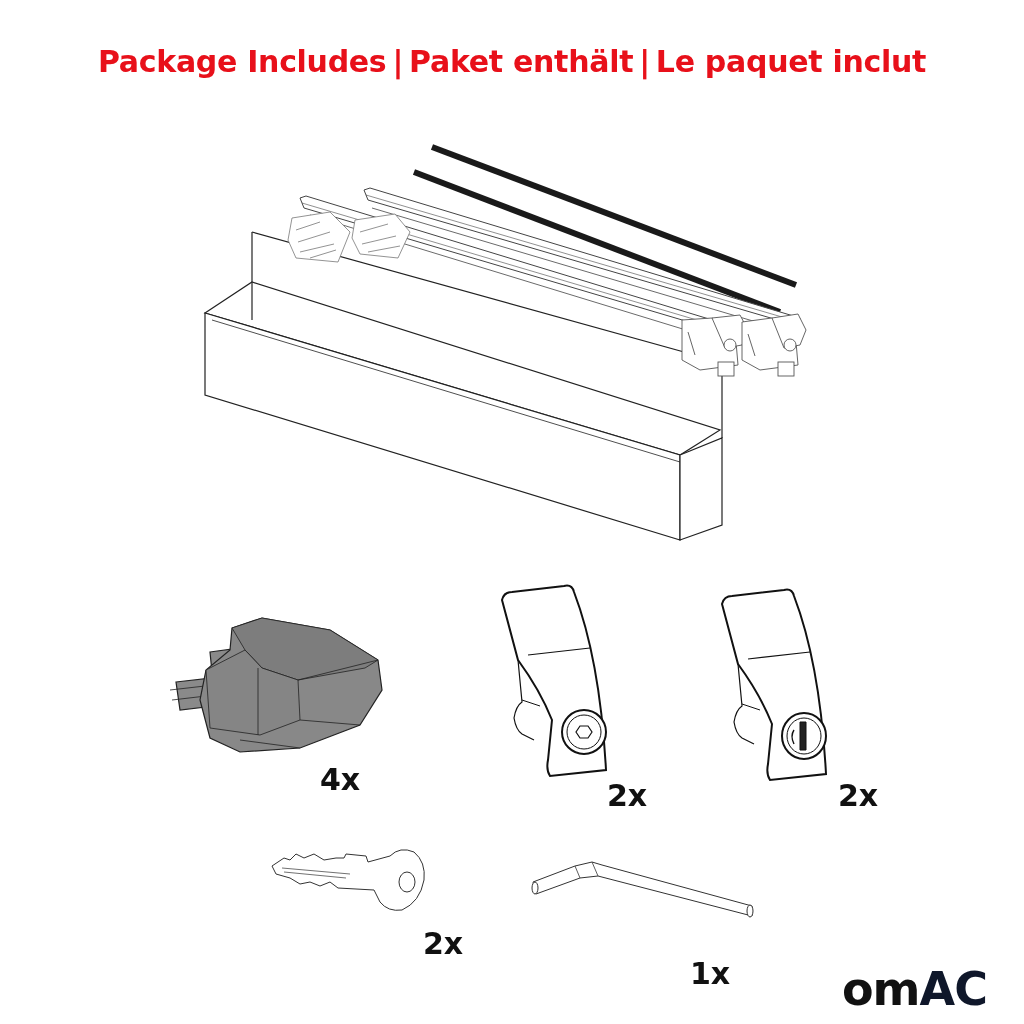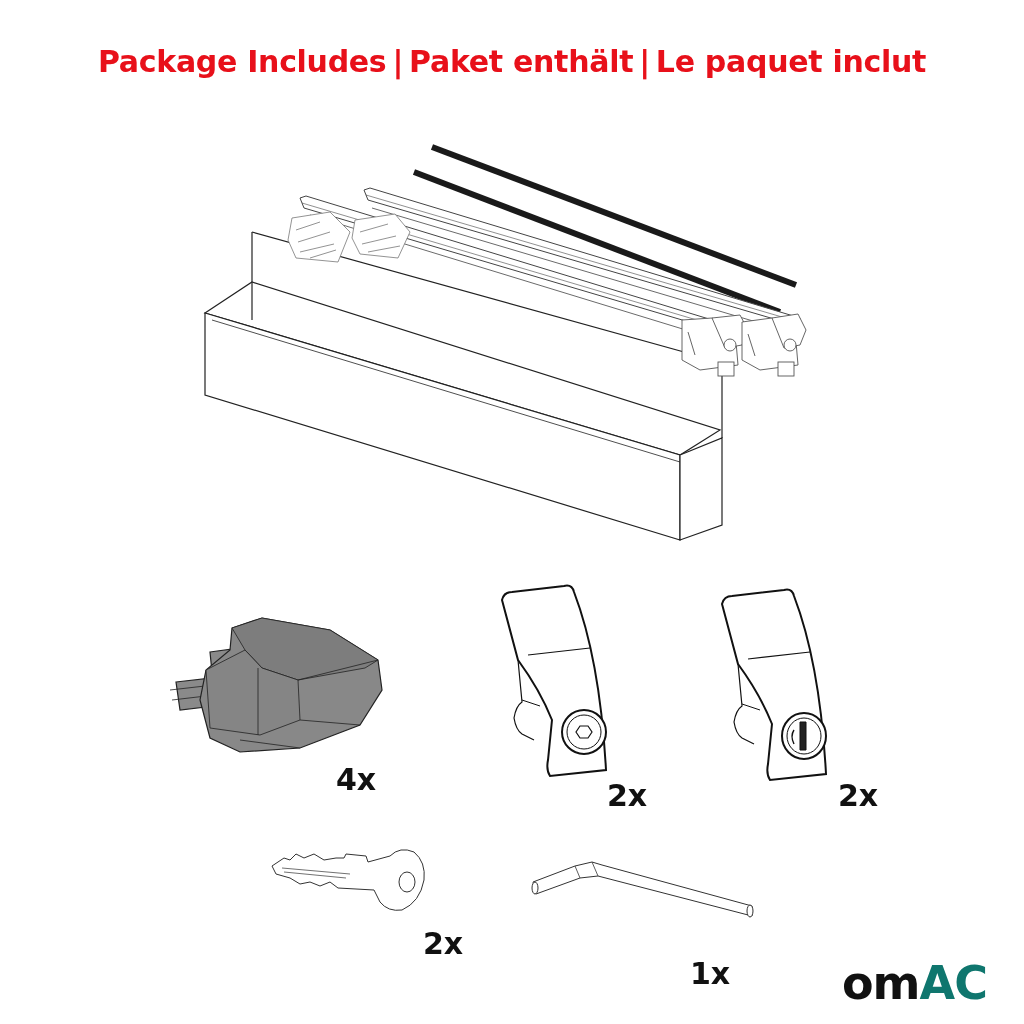--- a/index.html
+++ b/index.html
@@ -40,28 +40,28 @@
       font-size: 30px;
       color: #111111;
       font-family: "DejaVu Sans", sans-serif;
     }
     .logo {
       position: absolute;
       left: 842px;
       top: 962px;
       height: 48px;
       display: flex;
-      align-items: flex-end;
+      align-items: flex-start;
       font-family: "DejaVu Sans", sans-serif;
       font-weight: bold;
       font-size: 46px;
       letter-spacing: -1px;
     }
     .logo .black { color: #111111; }
-    .logo .red { color: #0f766e; }
+    .logo .red { color: #0f172a; }
   </style>
 </head>
 <body>
 
 <div class="title">
   <span>Package Includes</span><span class="sep">|</span><span>Paket enthält</span><span class="sep">|</span><span>Le paquet inclut</span>
 </div>
 
 <svg class="illus" viewBox="0 0 1024 1024" xmlns="http://www.w3.org/2000/svg">
 
@@ -163,21 +163,21 @@
   </g>
 
   <g fill="#fff" stroke="#333" stroke-width="1">
     <path d="M533,882 L575,866 L592,862 L602,865 L752,906 L752,916 L598,876 L580,878 L536,894 Z"></path>
     <path d="M575,866 L580,878 M592,862 L598,876" fill="none" stroke-width="0.8"></path>
     <ellipse cx="535" cy="888" rx="3" ry="6"></ellipse>
     <ellipse cx="750" cy="911" rx="3" ry="6"></ellipse>
   </g>
 </svg>
 
-<div class="qty" style="left:336px; top:762px;">4x</div>
+<div class="qty" style="left:320px; top:762px;">4x</div>
 <div class="qty" style="left:607px; top:778px;">2x</div>
 <div class="qty" style="left:838px; top:778px;">2x</div>
 <div class="qty" style="left:423px; top:926px;">2x</div>
 <div class="qty" style="left:690px; top:956px;">1x</div>
 
 <div class="logo">
   <span class="black">om</span>
     <span class="red">AC</span>
 </div>
 

